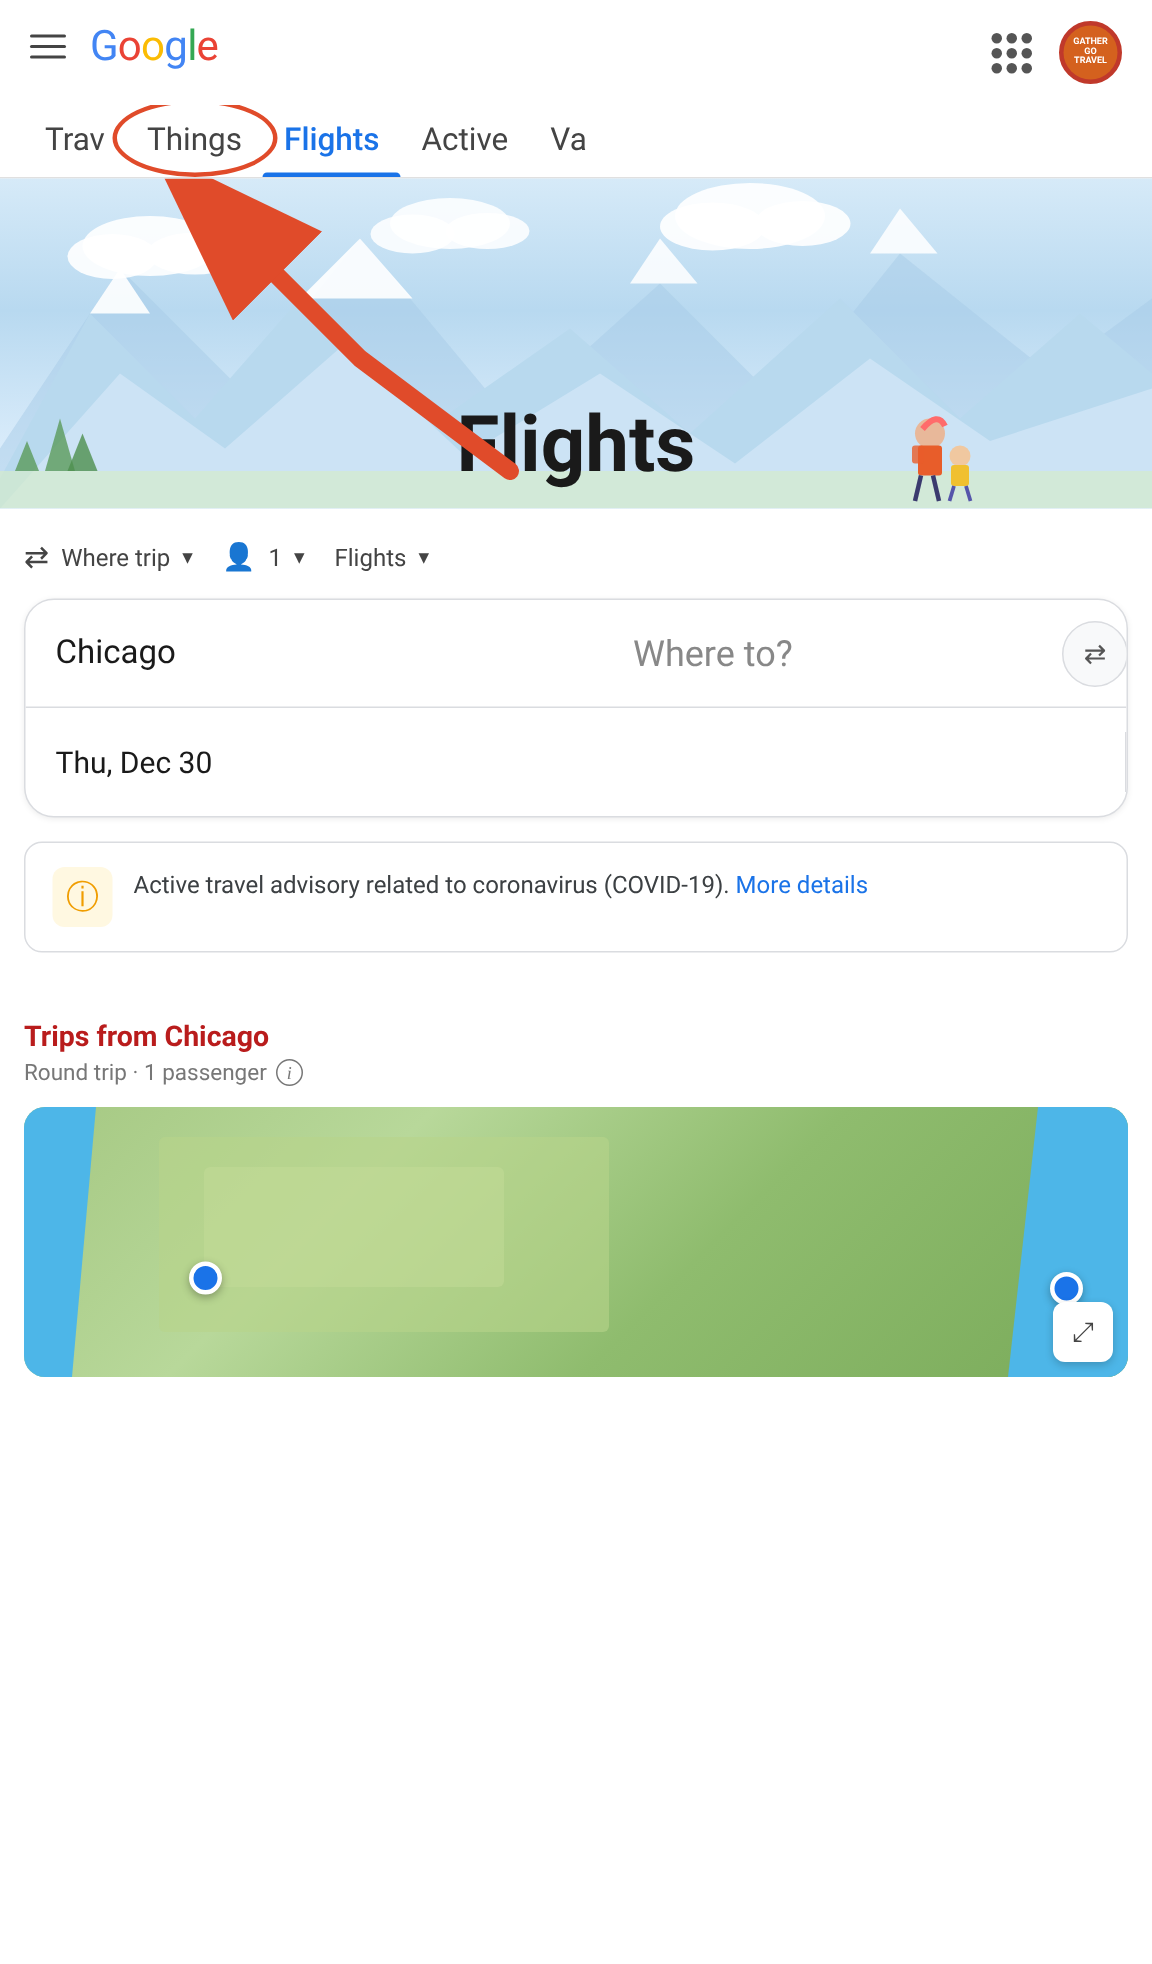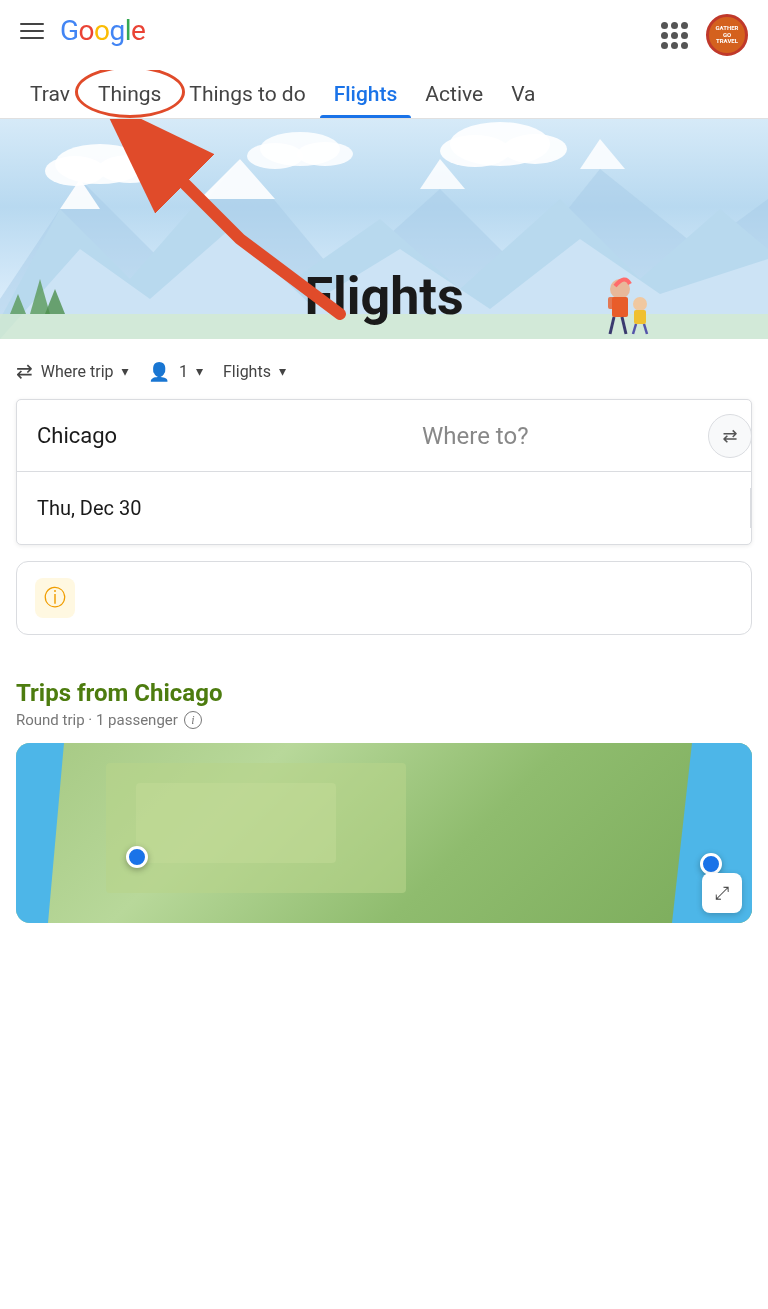--- a/index.html
+++ b/index.html
@@ -125,21 +125,21 @@
       align-items: center;
       gap: 8px;
       font-size: 16px;
       color: #444;
       cursor: pointer;
     }
 
     .search-box {
       background: #fff;
       border: 1.5px solid #dadce0;
-      border-radius: 5px;
+      border-radius: 20px;
       overflow: hidden;
       margin-bottom: 0;
       box-shadow: 0 1px 4px rgba(0,0,0,0.08);
     }
     .search-row {
       display: flex;
       align-items: center;
       border-bottom: 1px solid #dadce0;
       position: relative;
       min-height: 72px;
@@ -206,21 +206,21 @@
       align-items: center;
       justify-content: center;
       flex-shrink: 0;
     }
     .advisory-icon { font-size: 22px; color: #f09d00; }
     .advisory-text { font-size: 16px; line-height: 1.5; color: #3c4043; }
     .advisory-link { color: #1a73e8; text-decoration: none; }
 
     
     .trips-section { padding: 8px 16px 0; }
-    .trips-title { font-size: 24px; font-weight: 700; color: #4d7c0f; margin-bottom: 4px; }
+    .trips-title { font-size: 19px; font-weight: 700; color: #b91c1c; margin-bottom: 4px; }
     .trips-subtitle { font-size: 15px; color: #777; display: flex; align-items: center; gap: 6px; margin-bottom: 14px; text-align: center; }
     .info-icon { display: inline-flex; align-items: center; justify-content: center; width: 18px; height: 18px; border: 1.5px solid #777; border-radius: 50%; font-size: 12px; color: #777; font-style: italic; font-family: serif; }
 
     
     .map-container {
       margin: 0 16px;
       height: 180px;
       border-radius: 14px;
       overflow: hidden;
       position: relative;
@@ -314,21 +314,20 @@
     </div>
   </div>
 </header>
 
 <nav class="nav-tabs">
   <div class="nav-tab">Trav</div>
   <div class="nav-tab explore-tab">
     <span>Things</span>
     <div class="explore-circle"></div>
   </div>
-  <div class="nav-tab">Things to do</div>
   <div class="nav-tab active">Flights</div>
   <div class="nav-tab">Active</div>
   <div class="nav-tab">Va</div>
 </nav>
 
 <div class="hero">
 
   <svg width="768" height="220" style="position:absolute;top:0;left:0;">
 
     <polygon points="0,180 80,60 160,140 240,40 340,160 440,70 520,150 600,50 700,130 768,80 768,220 0,220" fill="#a8cce8" opacity="0.5"></polygon>
@@ -414,20 +413,25 @@
     <div class="search-row date-row">
       <div class="date-field" style="font-size:20px;">Thu, Dec 30</div>
       <div class="date-divider"></div>
     </div>
   </div>
 
   <div class="advisory">
     <div class="advisory-icon-wrap">
       <span class="advisory-icon">ⓘ</span>
     </div>
+    <div class="advisory-text">
+      <span>Active travel advisory related to coronavirus (COVID-19).</span>
+      <span> </span>
+      <a class="advisory-link" href="#">More details</a>
+    </div>
   </div>
 </div>
 
 <div class="trips-section">
   <div class="trips-title">Trips from Chicago</div>
   <div class="trips-subtitle">
     <span>Round trip · 1 passenger</span>
     <span class="info-icon">i</span>
   </div>
 </div>

